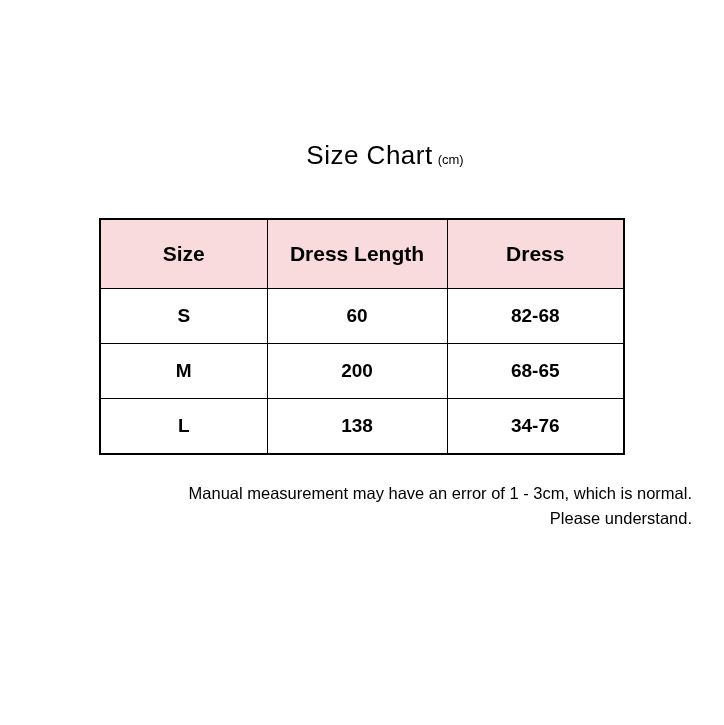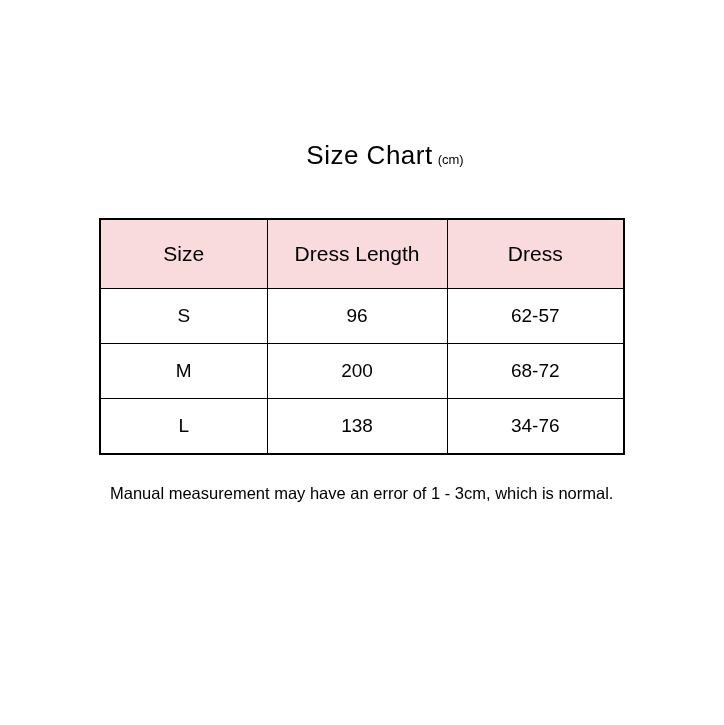--- a/index.html
+++ b/index.html
@@ -42,43 +42,43 @@
     border: 2px solid var(--border-color, #000);
   }
   .col-size { width: 167px; }
   .col-length { width: 180px; }
   .col-waist { width: 177px; }
   .size-table th, .size-table td {
     border: 1.5px solid var(--border-color, #000);
     text-align: center;
     vertical-align: middle;
     padding: 16px;
-    font-weight: normal;
+    font-weight: bold;
   }
   .size-table thead tr {
     height: 69px;
     background: var(--header-bg, #f9dbde);
   }
   .size-table thead th {
     font-size: 21px;
   }
   .size-table tbody tr {
     height: 42px;
   }
   .size-table tbody td {
     font-size: 19px;
   }
   .footer {
     position: absolute;
-    left: 110px;
+    left: 92px;
     top: 481px;
     width: 600px;
     font-size: 16.5px;
     line-height: 25px;
-    text-align: left;
+    text-align: right;
   }
 </style>
 </head>
 <body>
 
 <div class="page">
 
   <div class="title">
     <span class="title-main">Size Chart</span><span class="title-unit">(cm)</span>
   </div>
@@ -92,33 +92,34 @@
     <thead>
       <tr>
         <th>Size</th>
         <th>Dress Length</th>
         <th>Dress</th>
       </tr>
     </thead>
     <tbody>
       <tr>
         <td>S</td>
-        <td>96</td>
-        <td>62-57</td>
+        <td>60</td>
+        <td>82-68</td>
       </tr>
       <tr>
         <td>M</td>
         <td>200</td>
-        <td>68-72</td>
+        <td>68-65</td>
       </tr>
       <tr>
         <td>L</td>
         <td>138</td>
         <td>34-76</td>
       </tr>
     </tbody>
   </table>
 
   <div class="footer">
     <div>Manual measurement may have an error of 1 - 3cm, which is normal.</div>
+    <div>Please understand.</div>
   </div>
 
 </div>
 
 </body></html>

